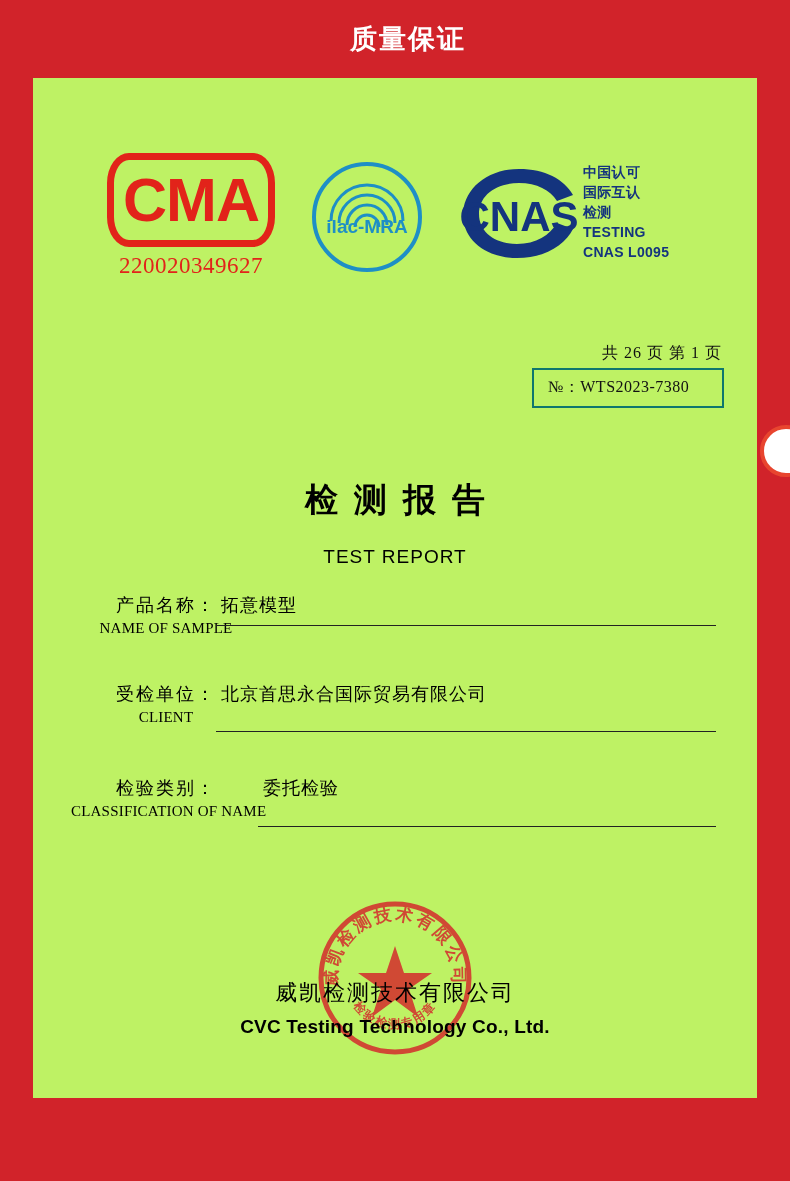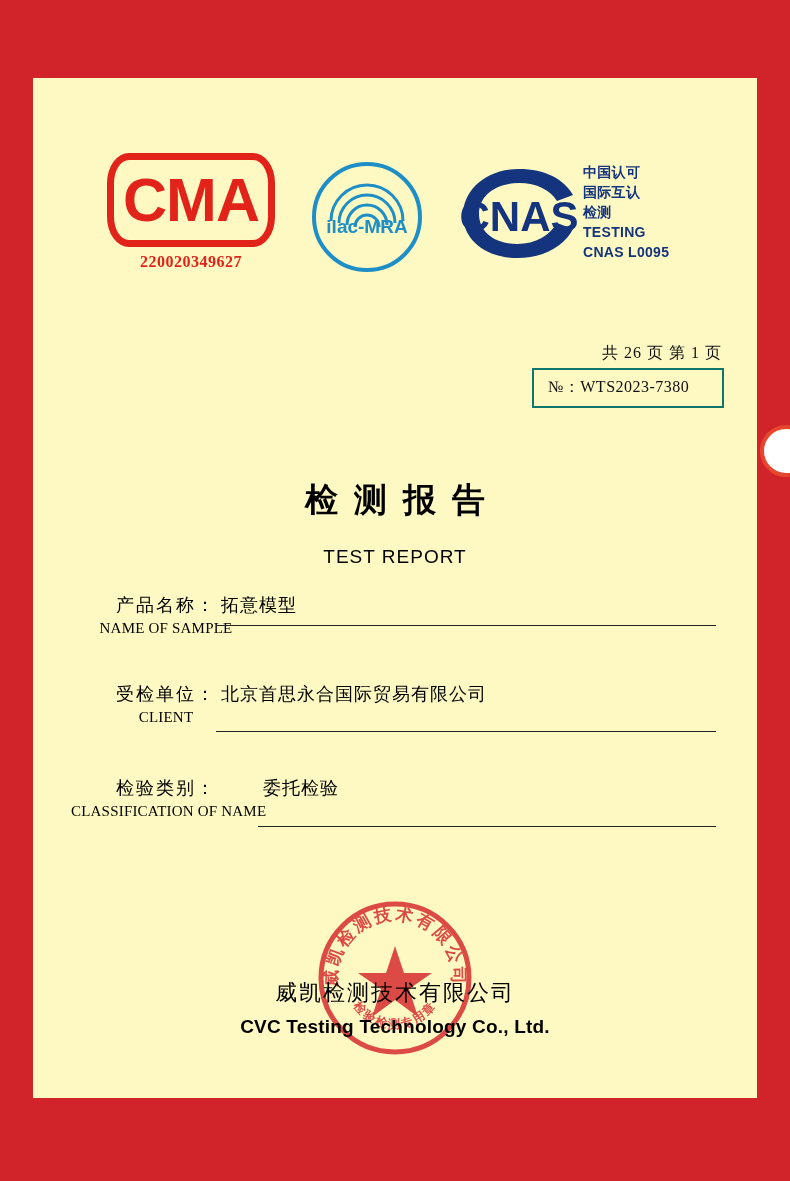--- a/index.html
+++ b/index.html
@@ -32,21 +32,21 @@
     width: 26px;
   }
 
   
   .sheet {
     position: absolute;
     left: 33px;
     top: 78px;
     width: 724px;
     height: 1020px;
-    background: #fef9c3;
+    background: #bef264;
     box-sizing: border-box;
     overflow: hidden;
   }
 
   
   .edge-circle {
     position: absolute;
     right: -22px;
     top: 425px;
     width: 44px;
@@ -97,22 +97,22 @@
     font-family: "Liberation Sans", sans-serif;
     font-weight: bold;
     font-size: 61px;
     letter-spacing: -1px;
     line-height: 1;
   }
   .cma-number {
     margin-top: 6px;
     color: #e2231a;
     font-family: "Liberation Serif", serif;
-    font-weight: bold;
-    font-size: 16px;
+    font-weight: normal;
+    font-size: 23px;
     letter-spacing: 0.5px;
     text-align: center;
   }
 
   
   .ilac {
     position: absolute;
     left: 278px;
     top: 8px;
     width: 112px;
@@ -277,20 +277,21 @@
     font-size: 19px;
     letter-spacing: 0.2px;
     color: #000;
   }
 </style>
 </head>
 <body>
 
 <div class="banner">
   <span class="gap"></span>
+  <span>质量保证</span>
 </div>
 
 <div class="edge-circle"></div>
 
 <div class="sheet">
 
   <div class="logos">
 
     <div class="cma">
       <div class="cma-badge">

